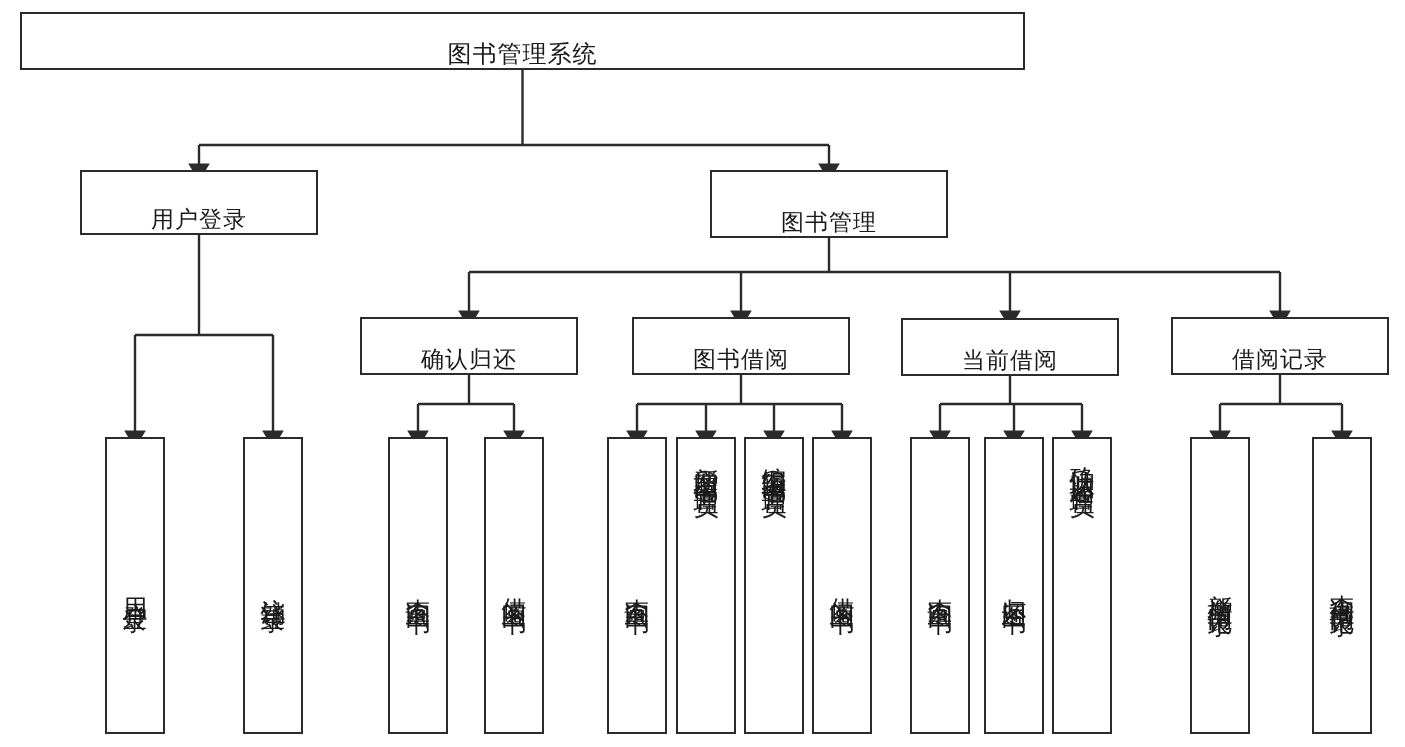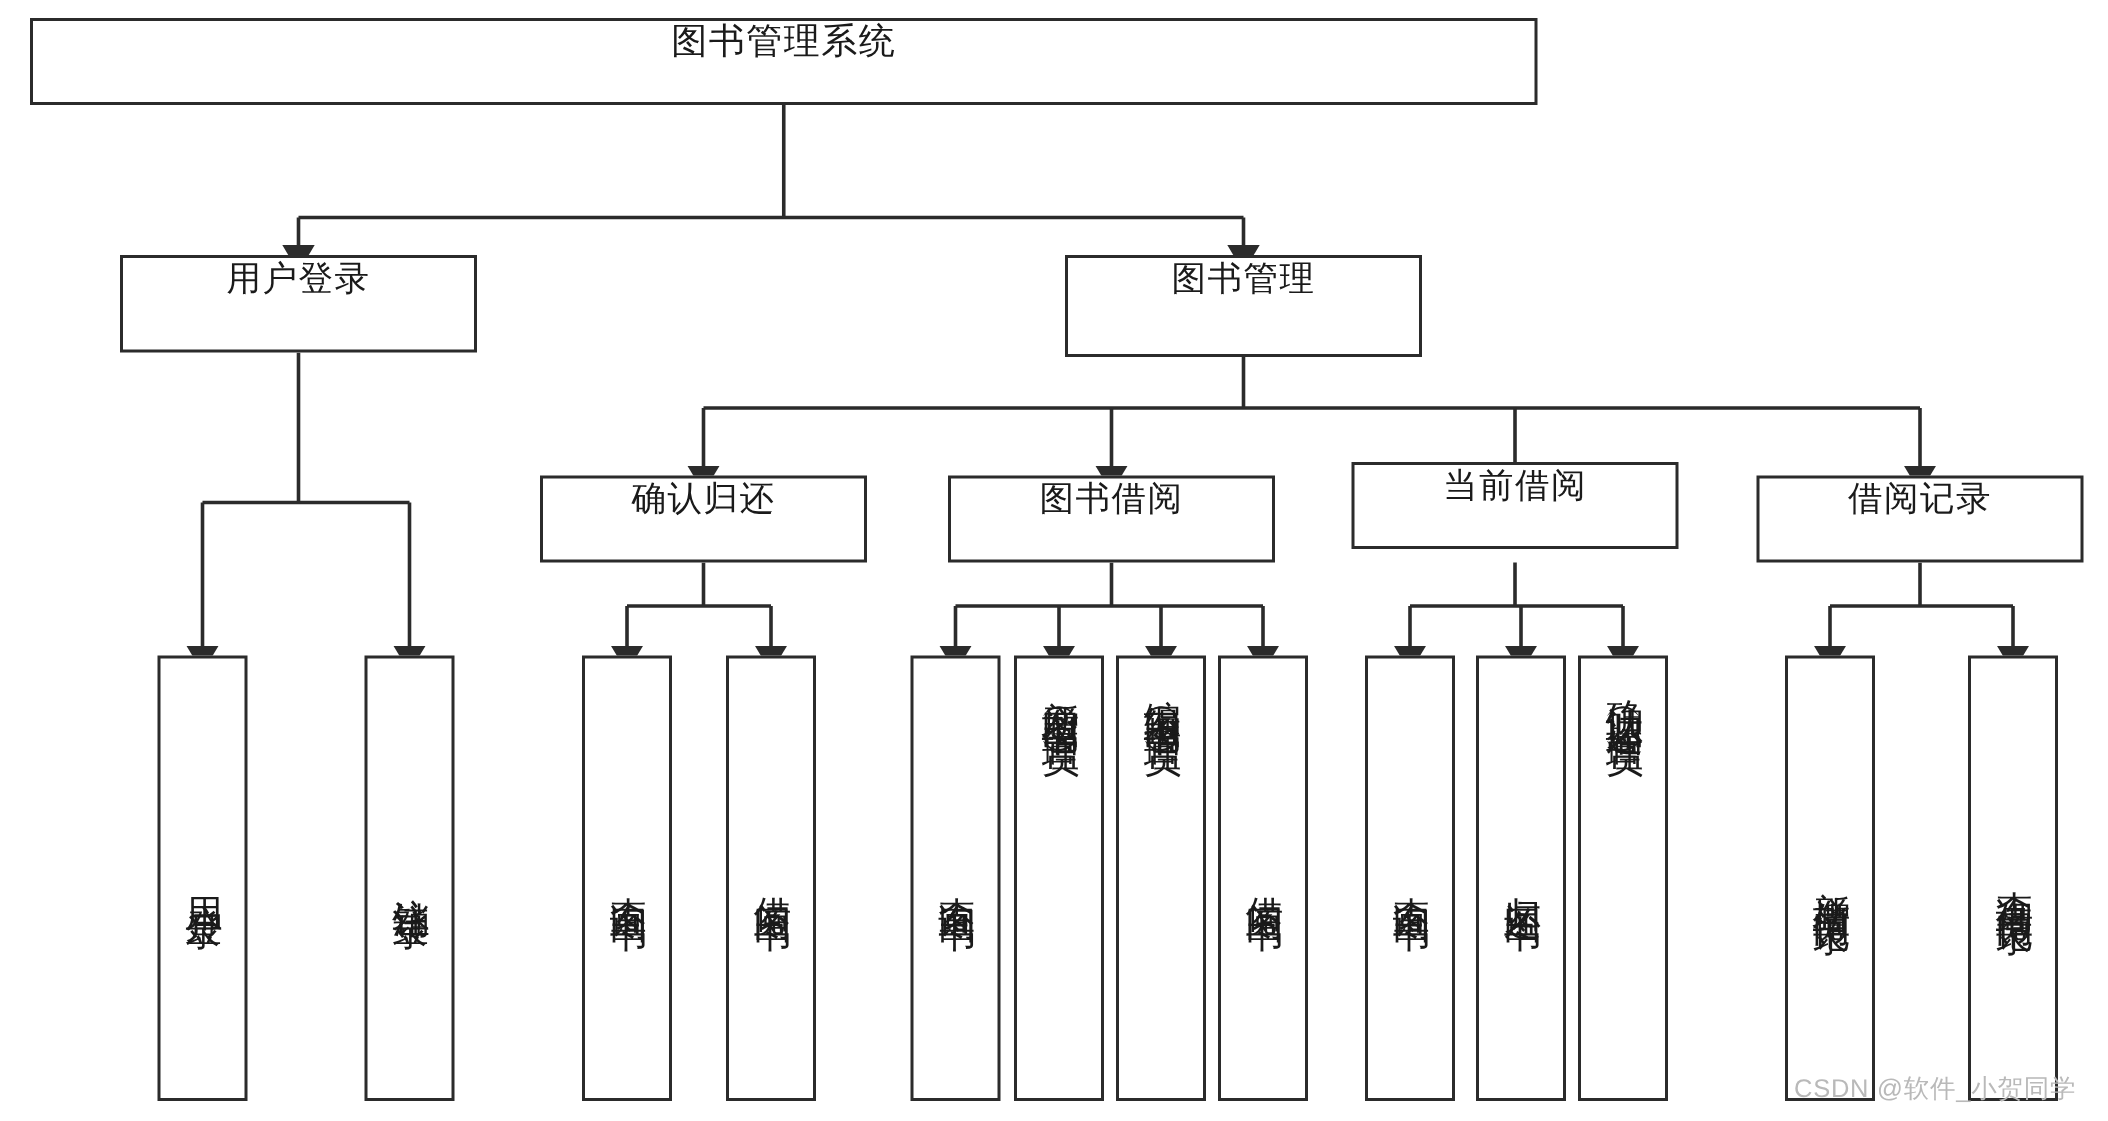--- a/index.html
+++ b/index.html
@@ -21,21 +21,21 @@
     left:0;top:0;
     width:1405px;height:747px;
     pointer-events:none;
   }
   .node{
     position:absolute;
     box-sizing:border-box;
     background:#ffffff;
     border:2px solid #2b2b2b;
     display:flex;
-    align-items:flex-start;
+    align-items:flex-end;
     justify-content:center;
     z-index:2;
   }
   .node .label{
     display:block;
     text-align:center;
     line-height:1.18;
     color:#1a1a1a;
     white-space:nowrap;
   }
@@ -131,21 +131,21 @@
       </div>
       <div class="node horiz" style="left: 710px; top: 170px; width: 238px; height: 68px;">
         <span class="label">图书管理</span>
       </div>
       <div class="node horiz" style="left: 360px; top: 317px; width: 218px; height: 58px;">
         <span class="label">确认归还</span>
       </div>
       <div class="node horiz" style="left: 632px; top: 317px; width: 218px; height: 58px;">
         <span class="label">图书借阅</span>
       </div>
-      <div class="node horiz" style="left: 901px; top: 308px; width: 218px; height: 58px;">
+      <div class="node horiz" style="left: 901px; top: 318px; width: 218px; height: 58px;">
         <span class="label">当前借阅</span>
       </div>
       <div class="node horiz" style="left: 1171px; top: 317px; width: 218px; height: 58px;">
         <span class="label">借阅记录</span>
       </div>
       <div class="node vert centered" style="left: 105px; top: 437px; width: 60px; height: 297px;">
         <span class="label">用户登录</span>
       </div>
       <div class="node vert centered" style="left: 243px; top: 437px; width: 60px; height: 297px;">
         <span class="label">注销登录</span>
@@ -178,15 +178,14 @@
         <span class="label">确认归还（管理员）</span>
       </div>
       <div class="node vert centered" style="left: 1190px; top: 437px; width: 60px; height: 297px;">
         <span class="label">新增借阅记录</span>
       </div>
       <div class="node vert centered" style="left: 1312px; top: 437px; width: 60px; height: 297px;">
         <span class="label">查询借阅记录</span>
       </div>
     </div>
 
-  <div class="watermark" style="left: 1196px; top: 714px;">CSDN @软件_小贺同学</div>
 
 </div>
 
 </body></html>

